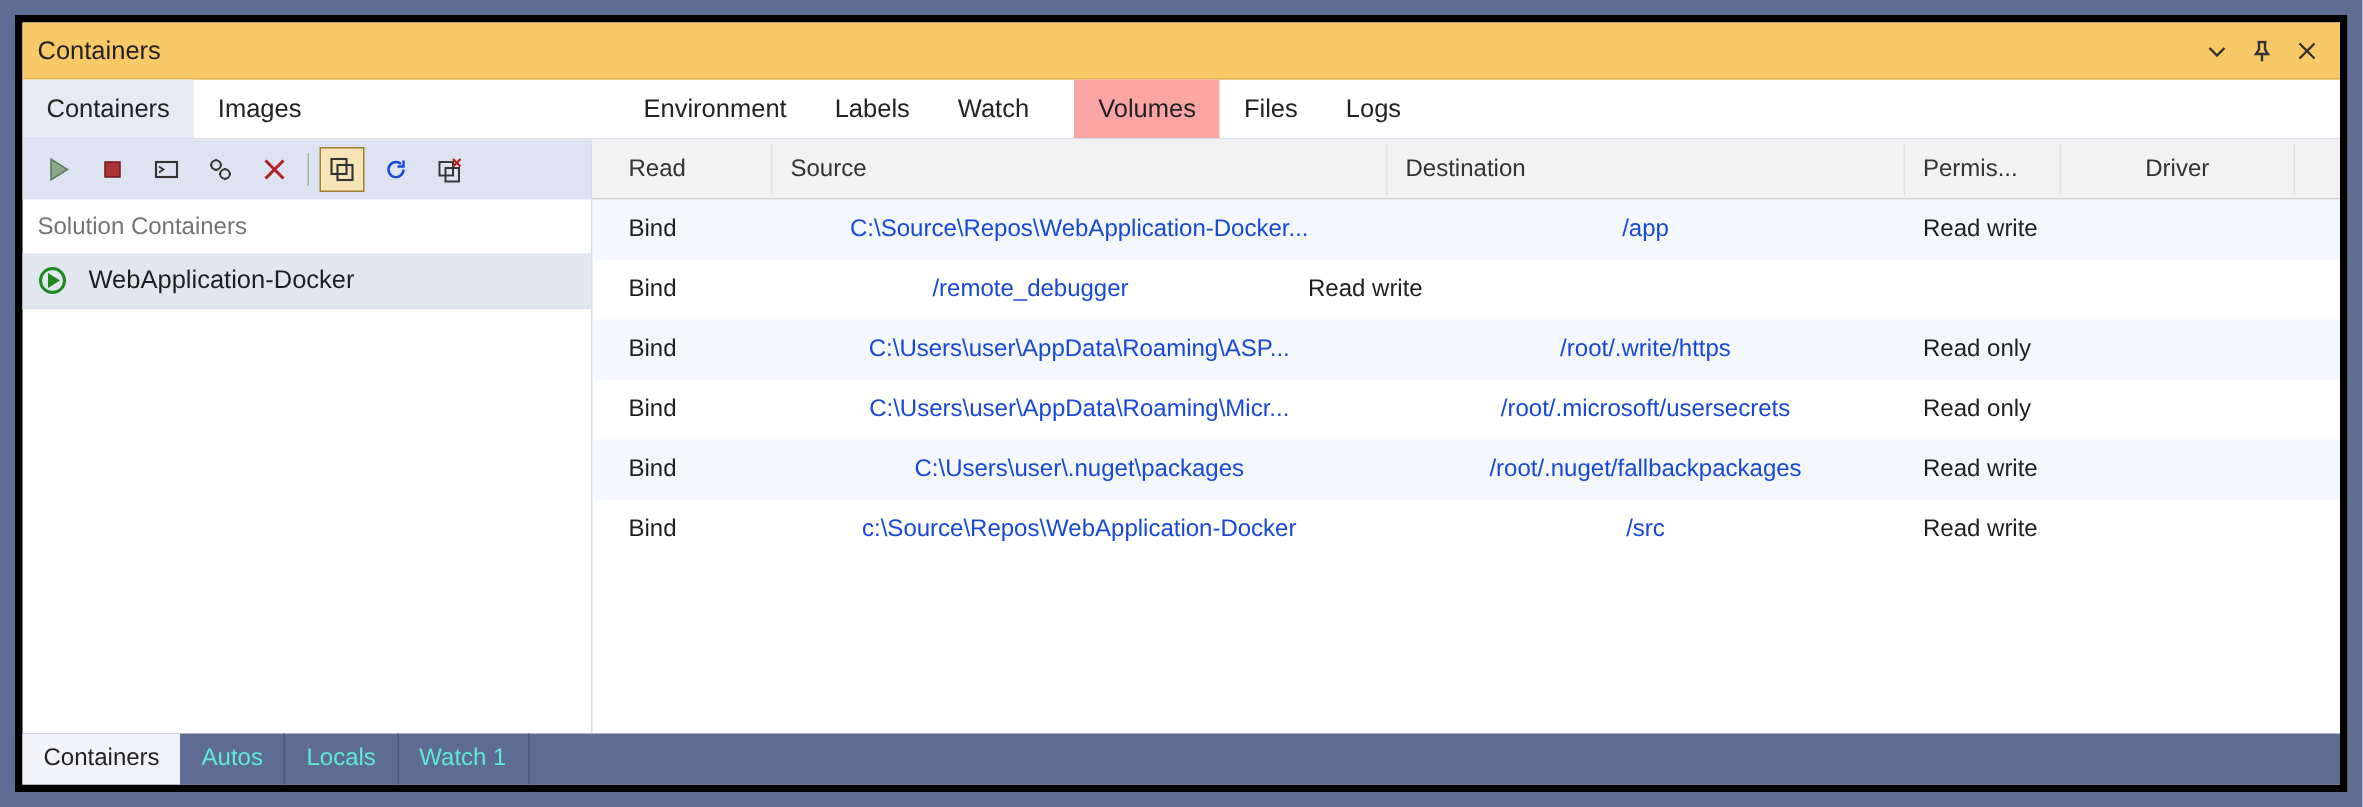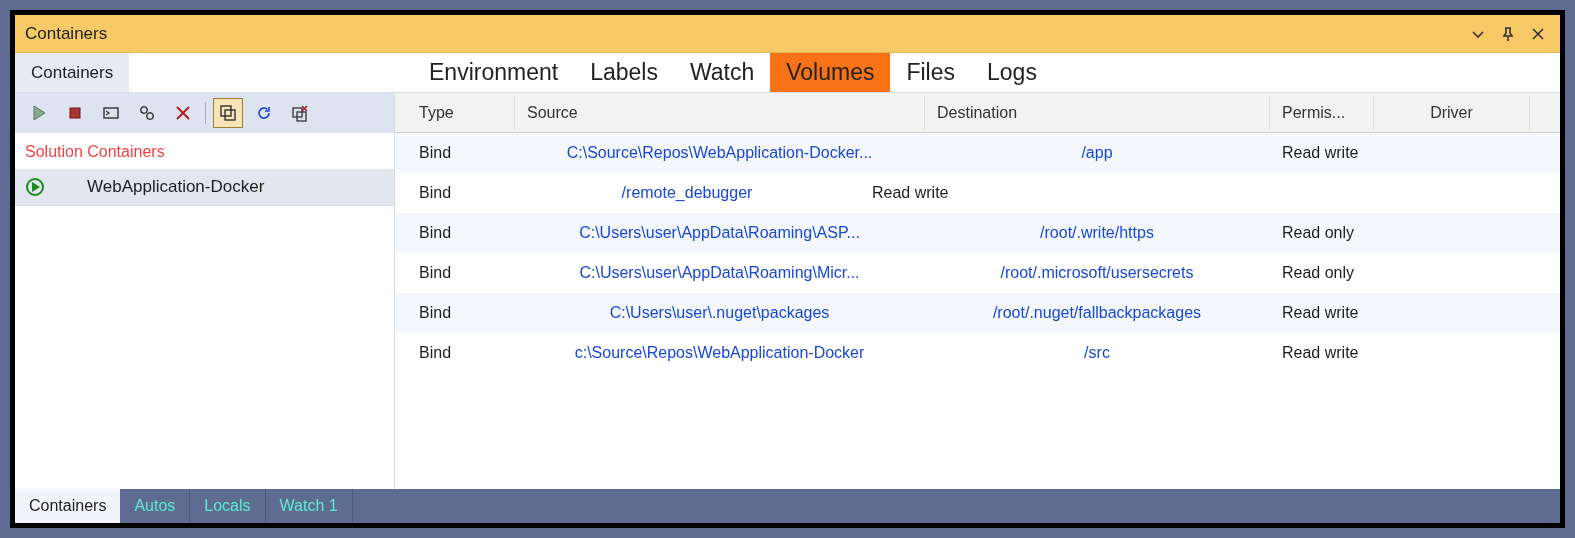--- a/index.html
+++ b/index.html
@@ -72,28 +72,29 @@
   .top-tab.active {
     background: #e5eaf5;
   }
   .right-tabs {
     flex: 1;
     display: flex;
     padding-left: 18px;
   }
   .detail-tab {
     padding: 8px 16px;
-    font-size: 23px;
+    font-size: 17px;
     color: #222;
     cursor: pointer;
     display: flex;
     align-items: center;
   }
   .detail-tab.active {
-    background: #f97316;
+    background: #fca5a5;
+    margin-left: 14px;
   }
   
   .main {
     flex: 1;
     display: flex;
     min-height: 0;
   }
   .sidebar {
     flex: 0 0 380px;
     display: flex;
@@ -124,37 +125,37 @@
   }
   .tb-sep {
     width: 1px;
     height: 22px;
     background: #a8adb8;
     margin: 0 4px;
   }
   .tb-btn svg { width: 18px; height: 18px; }
   .category {
     padding: 10px 10px 8px 10px;
-    color: #ef4444;
+    color: #737373;
     font-size: 16px;
   }
   .cont-item {
     display: flex;
     align-items: center;
     padding: 8px 10px;
     cursor: pointer;
     border-bottom: 1px solid #d7ddea;
   }
   .cont-item.selected {
     background: #e2e6ef;
   }
   .run-icon {
     width: 20px; height: 20px; margin-right: 14px;
   }
-  .cont-label { font-size: 17px; margin-left: 28px; }
+  .cont-label { font-size: 17px; }
   
   .details {
     flex: 1;
     display: flex;
     flex-direction: column;
     min-height: 0;
   }
   .grid-header, .grid-row {
     display: flex;
     align-items: center;
@@ -234,20 +235,21 @@
           <path d="M2 2l10 10M12 2L2 12"></path>
         </svg>
     </span>
   </div>
 
   <div class="body">
 
     <div class="top-tabs">
       <div class="left-tabs" id="left-tabs">
           <div class="top-tab active">Containers</div>
+          <div class="top-tab">Images</div>
         </div>
       <div class="right-tabs" id="detail-tabs">
           <div class="detail-tab">Environment</div>
           <div class="detail-tab">Labels</div>
           <div class="detail-tab">Watch</div>
           <div class="detail-tab active">Volumes</div>
           <div class="detail-tab">Files</div>
           <div class="detail-tab">Logs</div>
         </div>
     </div>
@@ -311,21 +313,21 @@
                   <circle cx="10" cy="10" r="8" fill="none" stroke="#1c8a1c" stroke-width="2"></circle>
                   <path d="M7 5v10l8-5z" fill="#1c8a1c"></path>
                 </svg></span>
               <span class="cont-label">WebApplication-Docker</span>
             </div>
           </div>
       </div>
 
       <div class="details">
         <div class="grid-header">
-          <div class="hcell c-type">Type</div>
+          <div class="hcell c-type">Read</div>
           <div class="hcell c-src">Source</div>
           <div class="hcell c-dest">Destination</div>
           <div class="hcell c-perm">Permis...</div>
           <div class="hcell c-driver">Driver</div>
           <div class="hcell c-last"></div>
         </div>
         <div class="grid-body" id="grid-body">
             <div class="grid-row">
               <div class="cell c-type">Bind</div>
               <div class="cell c-src link">C:\Source\Repos\WebApplication-Docker...</div>

